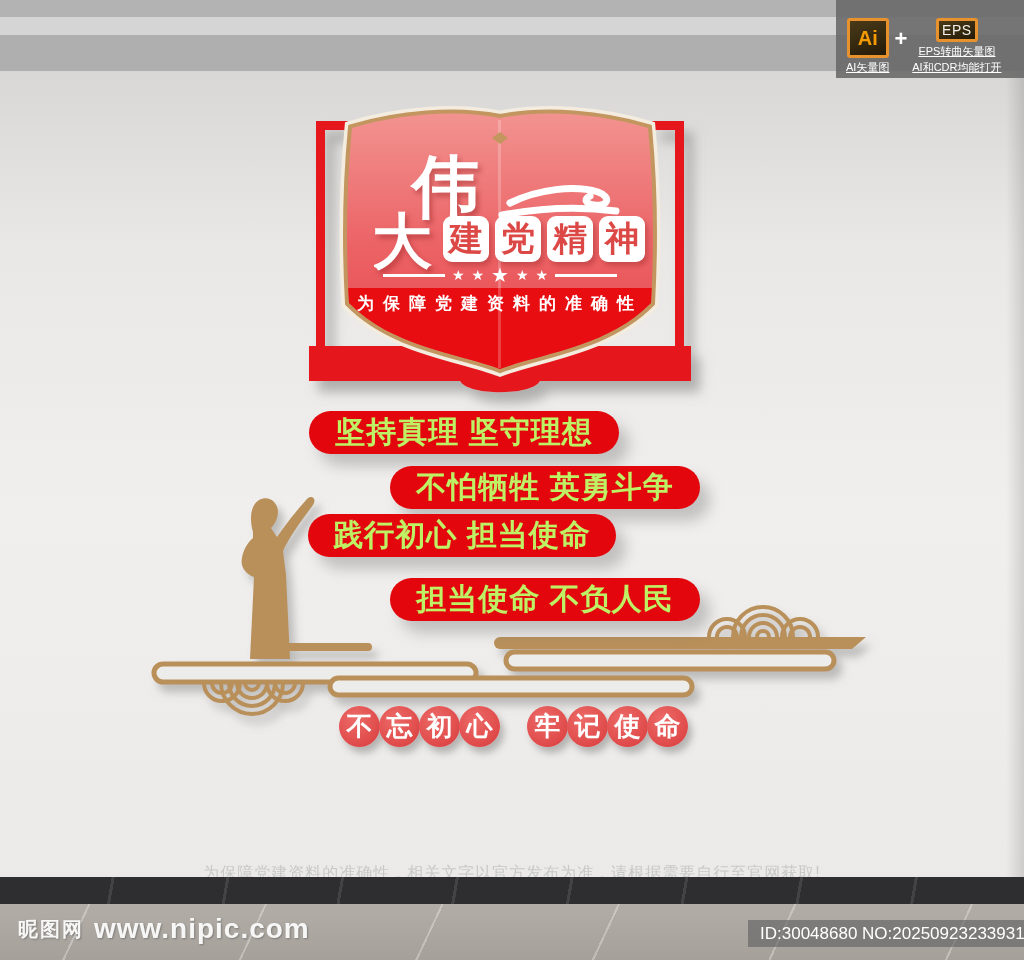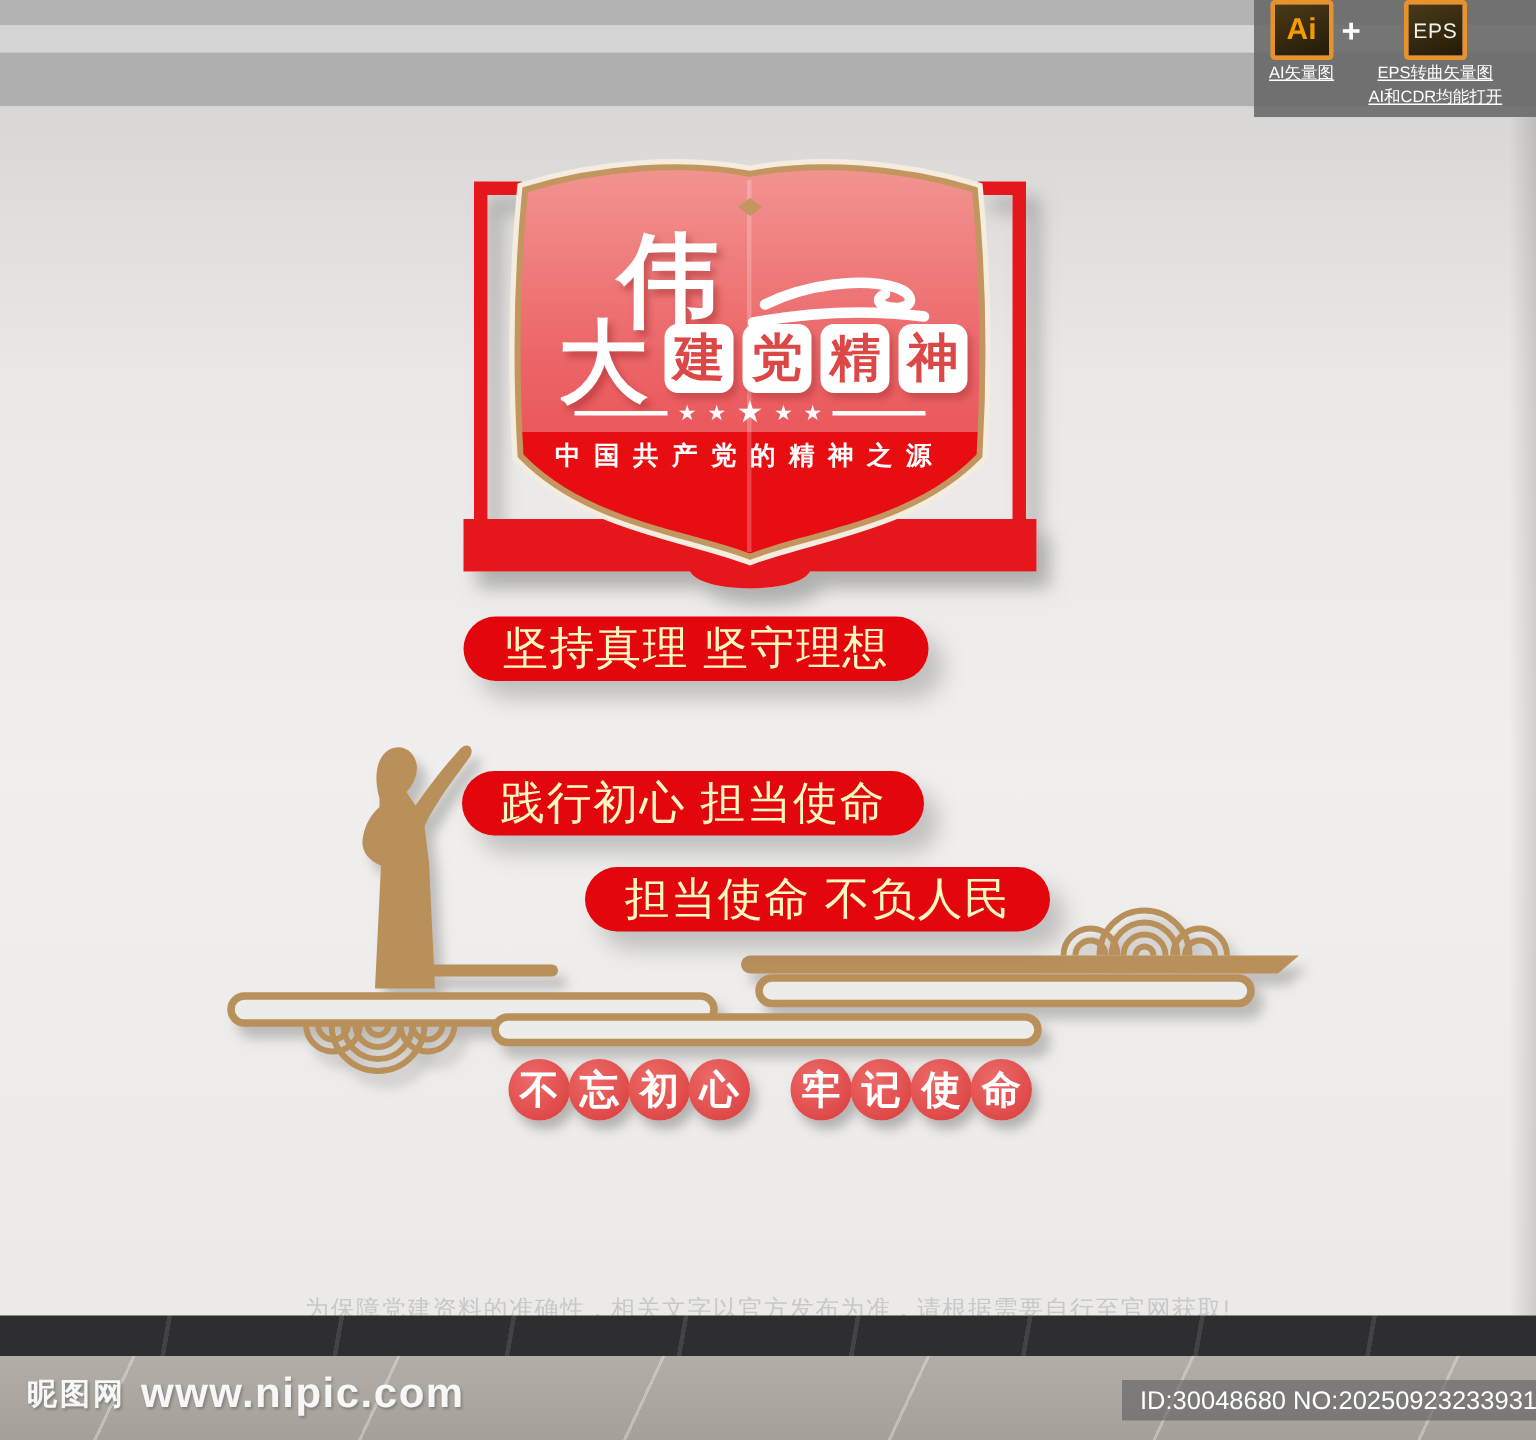--- a/index.html
+++ b/index.html
@@ -39,21 +39,21 @@
   .stars-row{position:absolute;left:340px;top:264px;width:320px;height:22px;
     display:flex;align-items:center;justify-content:center;gap:7px;color:#fff;}
   .star-line{display:inline-block;width:62px;height:3px;background:#fff;}
   .star{line-height:1;}
   .s-s{font-size:14px;}
   .s-l{font-size:20px;}
   .book-subtitle{position:absolute;left:330px;top:292px;width:340px;text-align:center;
     color:#fff;font-size:17px;font-weight:bold;letter-spacing:9px;white-space:nowrap;}
   
   .banner{position:absolute;height:43px;border-radius:22px;background:#e3070d;
-    color:#fef9c3;font-size:30px;font-weight:400;letter-spacing:1px;
+    color:#bef264;font-size:30px;font-weight:700;letter-spacing:1px;
     display:flex;align-items:center;justify-content:center;white-space:nowrap;
     box-shadow:10px 12px 14px rgba(110,110,110,0.35);}
   .banner-1{left:309px;top:411px;width:310px;}
   .banner-2{left:390px;top:466px;width:310px;}
   .banner-3{left:308px;top:514px;width:308px;}
   .banner-4{left:390px;top:578px;width:310px;}
   
   .motto-row{position:absolute;left:339px;top:706px;display:flex;}
   .motto-gap{width:28px;}
   .motto-circle{width:41px;height:41px;border-radius:50%;margin-right:-1px;
@@ -68,21 +68,21 @@
   .watermark{position:absolute;left:18px;top:913px;display:flex;align-items:center;gap:10px;
     color:rgba(255,255,255,0.93);text-shadow:1px 1px 2px rgba(0,0,0,0.25);}
   .wm-name{font-size:20px;font-weight:800;letter-spacing:2px;}
   .wm-url{font-size:28px;font-weight:700;letter-spacing:1px;}
   .id-plate{position:absolute;left:748px;top:920px;height:27px;padding:0 12px;
     background:rgba(95,95,95,0.62);color:#fff;font-size:17px;
     display:flex;align-items:center;white-space:nowrap;}
   
   .badge-panel{position:absolute;top:0;right:0;width:188px;height:78px;
     background:rgba(104,104,104,0.88);display:flex;box-sizing:border-box;
-    padding:0 4px 4px 10px;gap:5px;}
+    padding:18px 4px 4px 10px;gap:5px;}
   .badge-col{display:flex;flex-direction:column;align-items:center;}
   .badge-icon{width:42px;height:40px;border:3px solid #e8922d;border-radius:3px;
     box-sizing:border-box;display:flex;align-items:center;justify-content:center;
     background:linear-gradient(160deg,#4a3a18,#241b08);}
   .icon-ai-text{color:#f59a00;font-weight:bold;font-size:20px;}
   .icon-eps-text{color:#f2f0ea;font-weight:normal;font-size:14px;letter-spacing:0.5px;}
   .badge-caption{color:#fff;font-size:11px;margin-top:3px;white-space:nowrap;line-height:13px;text-align:center;text-decoration:underline;}
   .badge-plus{color:#fff;font-size:22px;font-weight:bold;padding-top:8px;}
 </style>
 </head>
@@ -194,23 +194,24 @@
   <div class="stars-row">
     <span class="star-line"></span>
     <span class="star s-s">★</span>
     <span class="star s-s">★</span>
     <span class="star s-l">★</span>
     <span class="star s-s">★</span>
     <span class="star s-s">★</span>
     <span class="star-line"></span>
   </div>
 
-  <div class="book-subtitle">中国共产党的精神之源</div>
+  <div class="book-subtitle">为保障党建资料的准确性</div>
 
   <div class="banner banner-1">坚持真理 坚守理想</div>
+  <div class="banner banner-2">不怕牺牲 英勇斗争</div>
   <div class="banner banner-3">践行初心 担当使命</div>
   <div class="banner banner-4">担当使命 不负人民</div>
 
   <div class="motto-row">
     <div class="motto-circle">
         <span>不</span>
       </div>
     <div class="motto-circle">
         <span>忘</span>
       </div>

